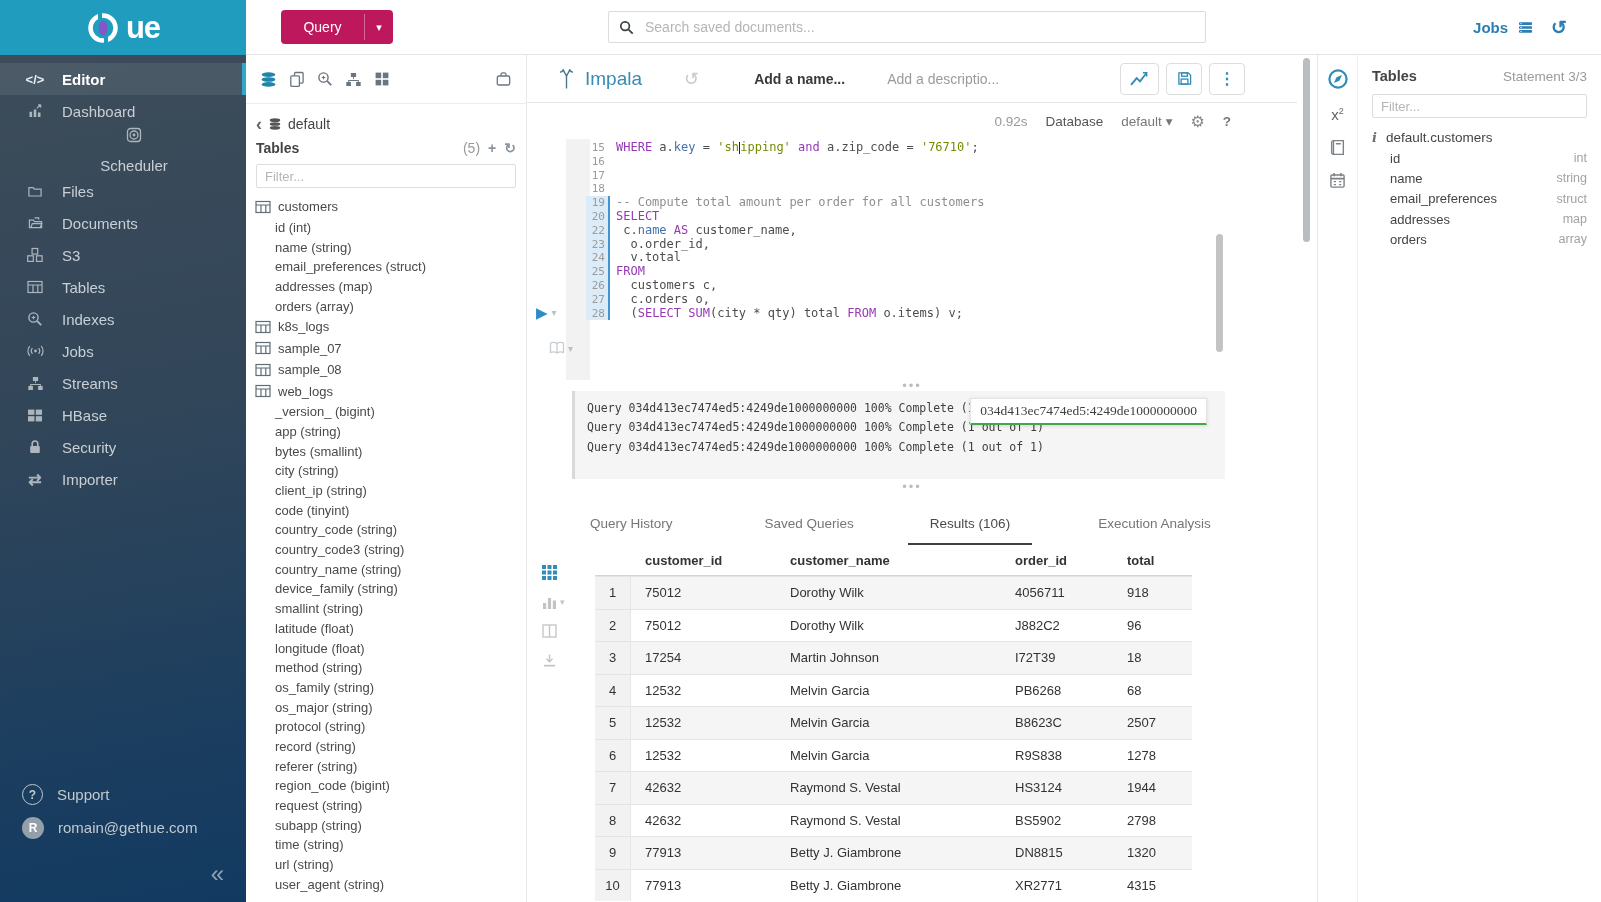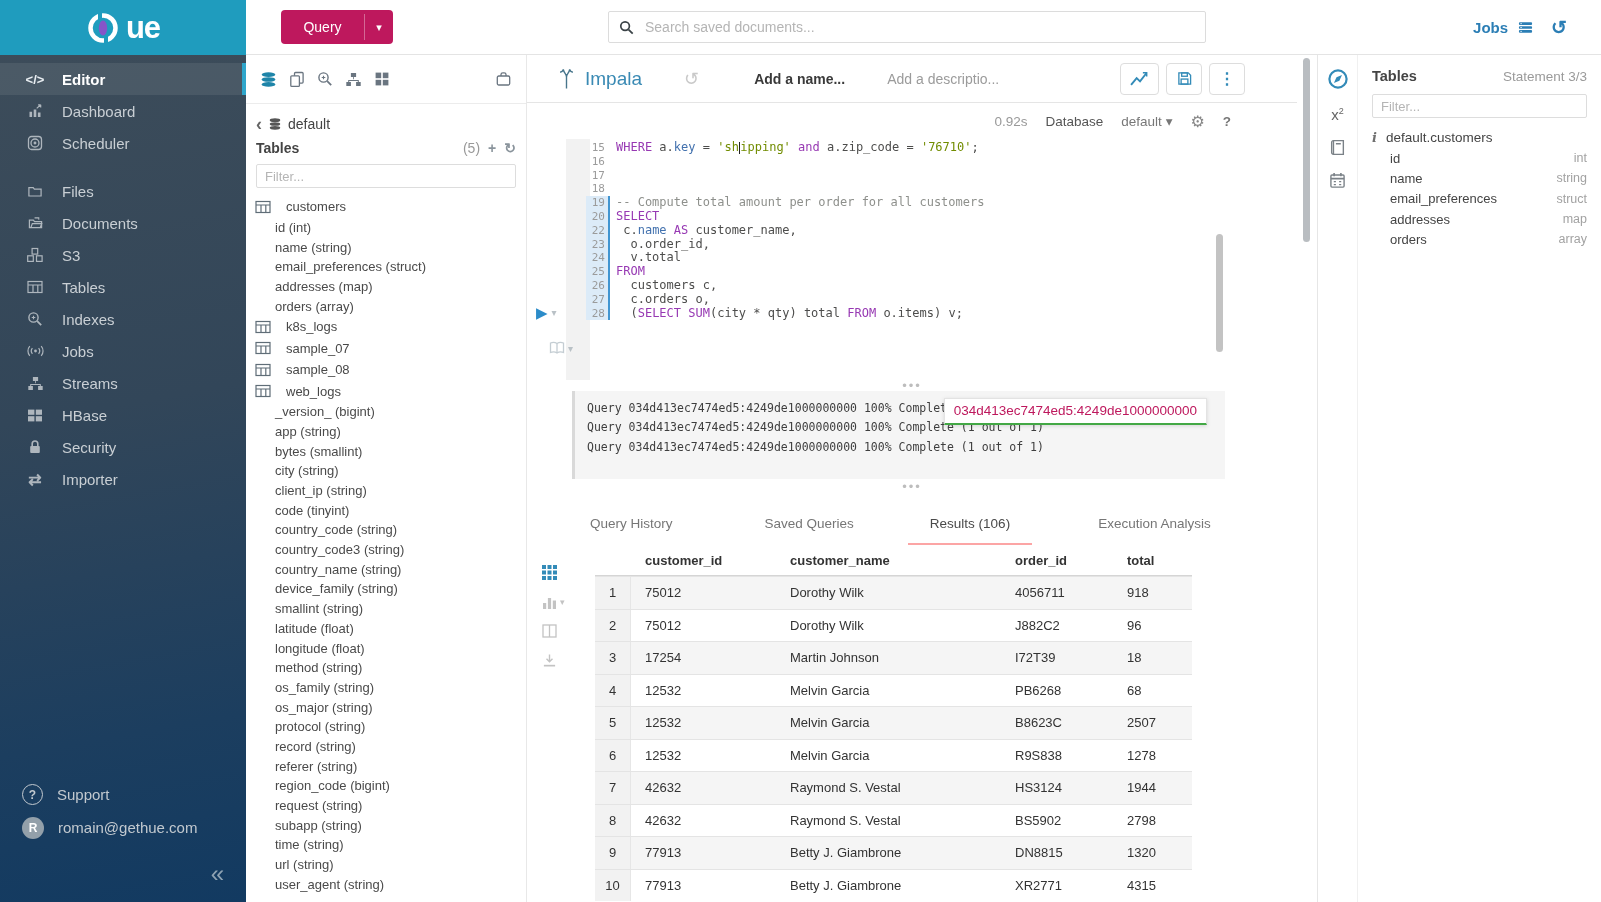--- a/index.html
+++ b/index.html
@@ -15,21 +15,21 @@
     background:linear-gradient(170deg,#3e4d5a 0%,#324659 45%,#1c3e5f 80%,#123a61 100%);}
   #logo{height:55px;background:#1f9cbe;display:flex;align-items:center;justify-content:center;gap:6px;}
   #logo .mark{position:relative;width:34px;height:34px;}
   #logo .ue{color:#fff;font-size:31px;font-weight:bold;letter-spacing:-1px;line-height:30px;}
   #nav{padding-top:8px;}
   .nav-item{height:32px;display:flex;align-items:center;padding-left:22px;gap:14px;
     color:#c9cfd4;font-size:15px;cursor:pointer;}
   .nav-item .nav-ic{width:26px;display:flex;justify-content:center;color:#aeb6bd;font-size:14px;}
   .nav-item.active{background:rgba(255,255,255,.08);color:#fff;font-weight:bold;box-shadow:inset -4px 0 0 #2fa6cb;}
   .nav-item.active .nav-ic{color:#e9eef2;}
-  .nav-item.gend{margin-bottom:16px;}
+  .nav-item.gend{margin-bottom:16px;flex-direction:column;}
   .nav-ic .tx{font-size:13px;font-weight:bold;}
   #sidebar-bottom{position:absolute;bottom:58px;left:0;right:0;}
   .sb-row{height:33px;display:flex;align-items:center;padding-left:22px;gap:14px;color:#c2c9cf;font-size:15px;cursor:pointer;}
   .qc{display:inline-flex;width:19px;height:19px;border:1.6px solid #c2c9cf;border-radius:50%;
       align-items:center;justify-content:center;font-size:12px;font-weight:bold;}
   .avatar{width:22px;height:22px;border-radius:50%;background:#93a0aa;color:#fff;font-size:12px;
       display:inline-flex;align-items:center;justify-content:center;font-weight:bold;}
   #collapse{position:absolute;bottom:14px;right:22px;color:#8fa3b3;font-size:24px;cursor:pointer;}
 
   
@@ -59,21 +59,21 @@
   #db-crumb .back{color:#666;font-size:18px;line-height:14px;cursor:pointer;font-weight:bold;}
   #db-crumb .dbi{color:#555;}
   #tables-head{margin:8px 10px 0;display:flex;align-items:center;font-size:14px;}
   #tables-head .ttl{font-weight:bold;color:#444;}
   #tables-head .right{margin-left:auto;display:flex;align-items:center;gap:8px;color:#8a949c;font-size:14px;}
   #tables-head .cnt{color:#999;}
   #tables-head .ab{cursor:pointer;font-weight:bold;}
   .filter-input{margin:8px 10px 0;width:calc(100% - 20px);height:24px;border:1px solid #ddd;
     border-radius:2px;box-sizing:border-box;padding:0 8px;font-size:13px;color:#555;}
   #db-list{margin-top:8px;font-size:13px;color:#484848;}
-  .tbl-row{height:21.5px;display:flex;align-items:center;gap:15px;padding-left:9px;cursor:pointer;}
+  .tbl-row{height:21.5px;display:flex;align-items:center;gap:7px;padding-left:9px;cursor:pointer;}
   .tbl-row .tbl-ic{color:#5f6d77;display:flex;}
   .col-row{height:19.7px;display:flex;align-items:center;padding-left:29px;cursor:pointer;color:#4a4a4a;}
 
   
   #editorcol{position:absolute;left:527px;top:55px;width:770px;bottom:0;background:#fff;}
   #ed-header{height:48px;border-bottom:1px solid #e5e5e5;display:flex;align-items:center;padding-left:31px;box-sizing:border-box;}
   #ed-header .impala-ic{color:#47758b;margin-right:10px;}
   #ed-header .engine{font-size:19px;color:#3a8ab4;}
   #ed-header .histe{color:#c9c9c9;font-size:18px;margin-left:42px;cursor:pointer;}
   #ed-header .qname{margin-left:55px;font-size:14px;font-weight:bold;color:#3a3a3a;cursor:text;}
@@ -106,25 +106,25 @@
 
   .grip{display:flex;justify-content:center;align-items:center;color:#bdbdbd;cursor:row-resize;}
   .grip span{letter-spacing:2px;font-size:13px;line-height:6px;}
   #grip1{height:11px;} #grip2{height:16px;}
 
   #ed-log{margin:0 72px 0 45px;height:88px;background:#f5f5f5;border-left:3px solid #d9d9d9;
     box-sizing:border-box;padding:8px 12px;position:relative;
     font-family:"DejaVu Sans Mono",monospace;font-size:11.5px;line-height:19.3px;color:#3e3e3e;}
   #log-tooltip{position:absolute;right:18px;top:7px;background:#fff;border:1px solid #e3e3e3;
     border-bottom:2px solid #43a845;box-shadow:0 1px 4px rgba(0,0,0,.13);padding:2px 9px 3px;
-    font-family:Liberation Sans, sans-serif;font-size:13.5px;color:#be185d;cursor:pointer;}
+    font-family:Liberation Serif, serif;font-size:13.5px;color:#404040;cursor:pointer;}
 
   #ed-tabs{height:50px;display:flex;align-items:flex-end;padding-left:57px;font-size:13.5px;color:#767676;}
   .tab{padding:0 6px 14px;cursor:pointer;white-space:nowrap;}
-  .tab.active{color:#4a4a4a;border-bottom:2px solid #fca5a5;padding:0 22px 12px;}
+  .tab.active{color:#4a4a4a;border-bottom:2px solid #404040;padding:0 22px 12px;}
   .tab:nth-child(2){margin-left:80px;} .tab:nth-child(3){margin-left:48px;} .tab:nth-child(4){margin-left:60px;}
 
   #ed-results{display:flex;}
   #res-tools{width:50px;padding-left:15px;padding-top:20px;display:flex;flex-direction:column;gap:15px;
     color:#c3c3c3;box-sizing:border-box;}
   #res-tools .ri{display:flex;align-items:center;gap:3px;cursor:pointer;}
   #res-tools .ri.active{color:#338bb8;}
   #res-tools .cd{font-size:9px;color:#c3c3c3;}
   #res-table{width:597px;margin-left:18px;font-size:13px;color:#333;}
   .rrow{display:flex;height:31.5px;border-top:1px solid #e4e4e4;align-items:center;}

